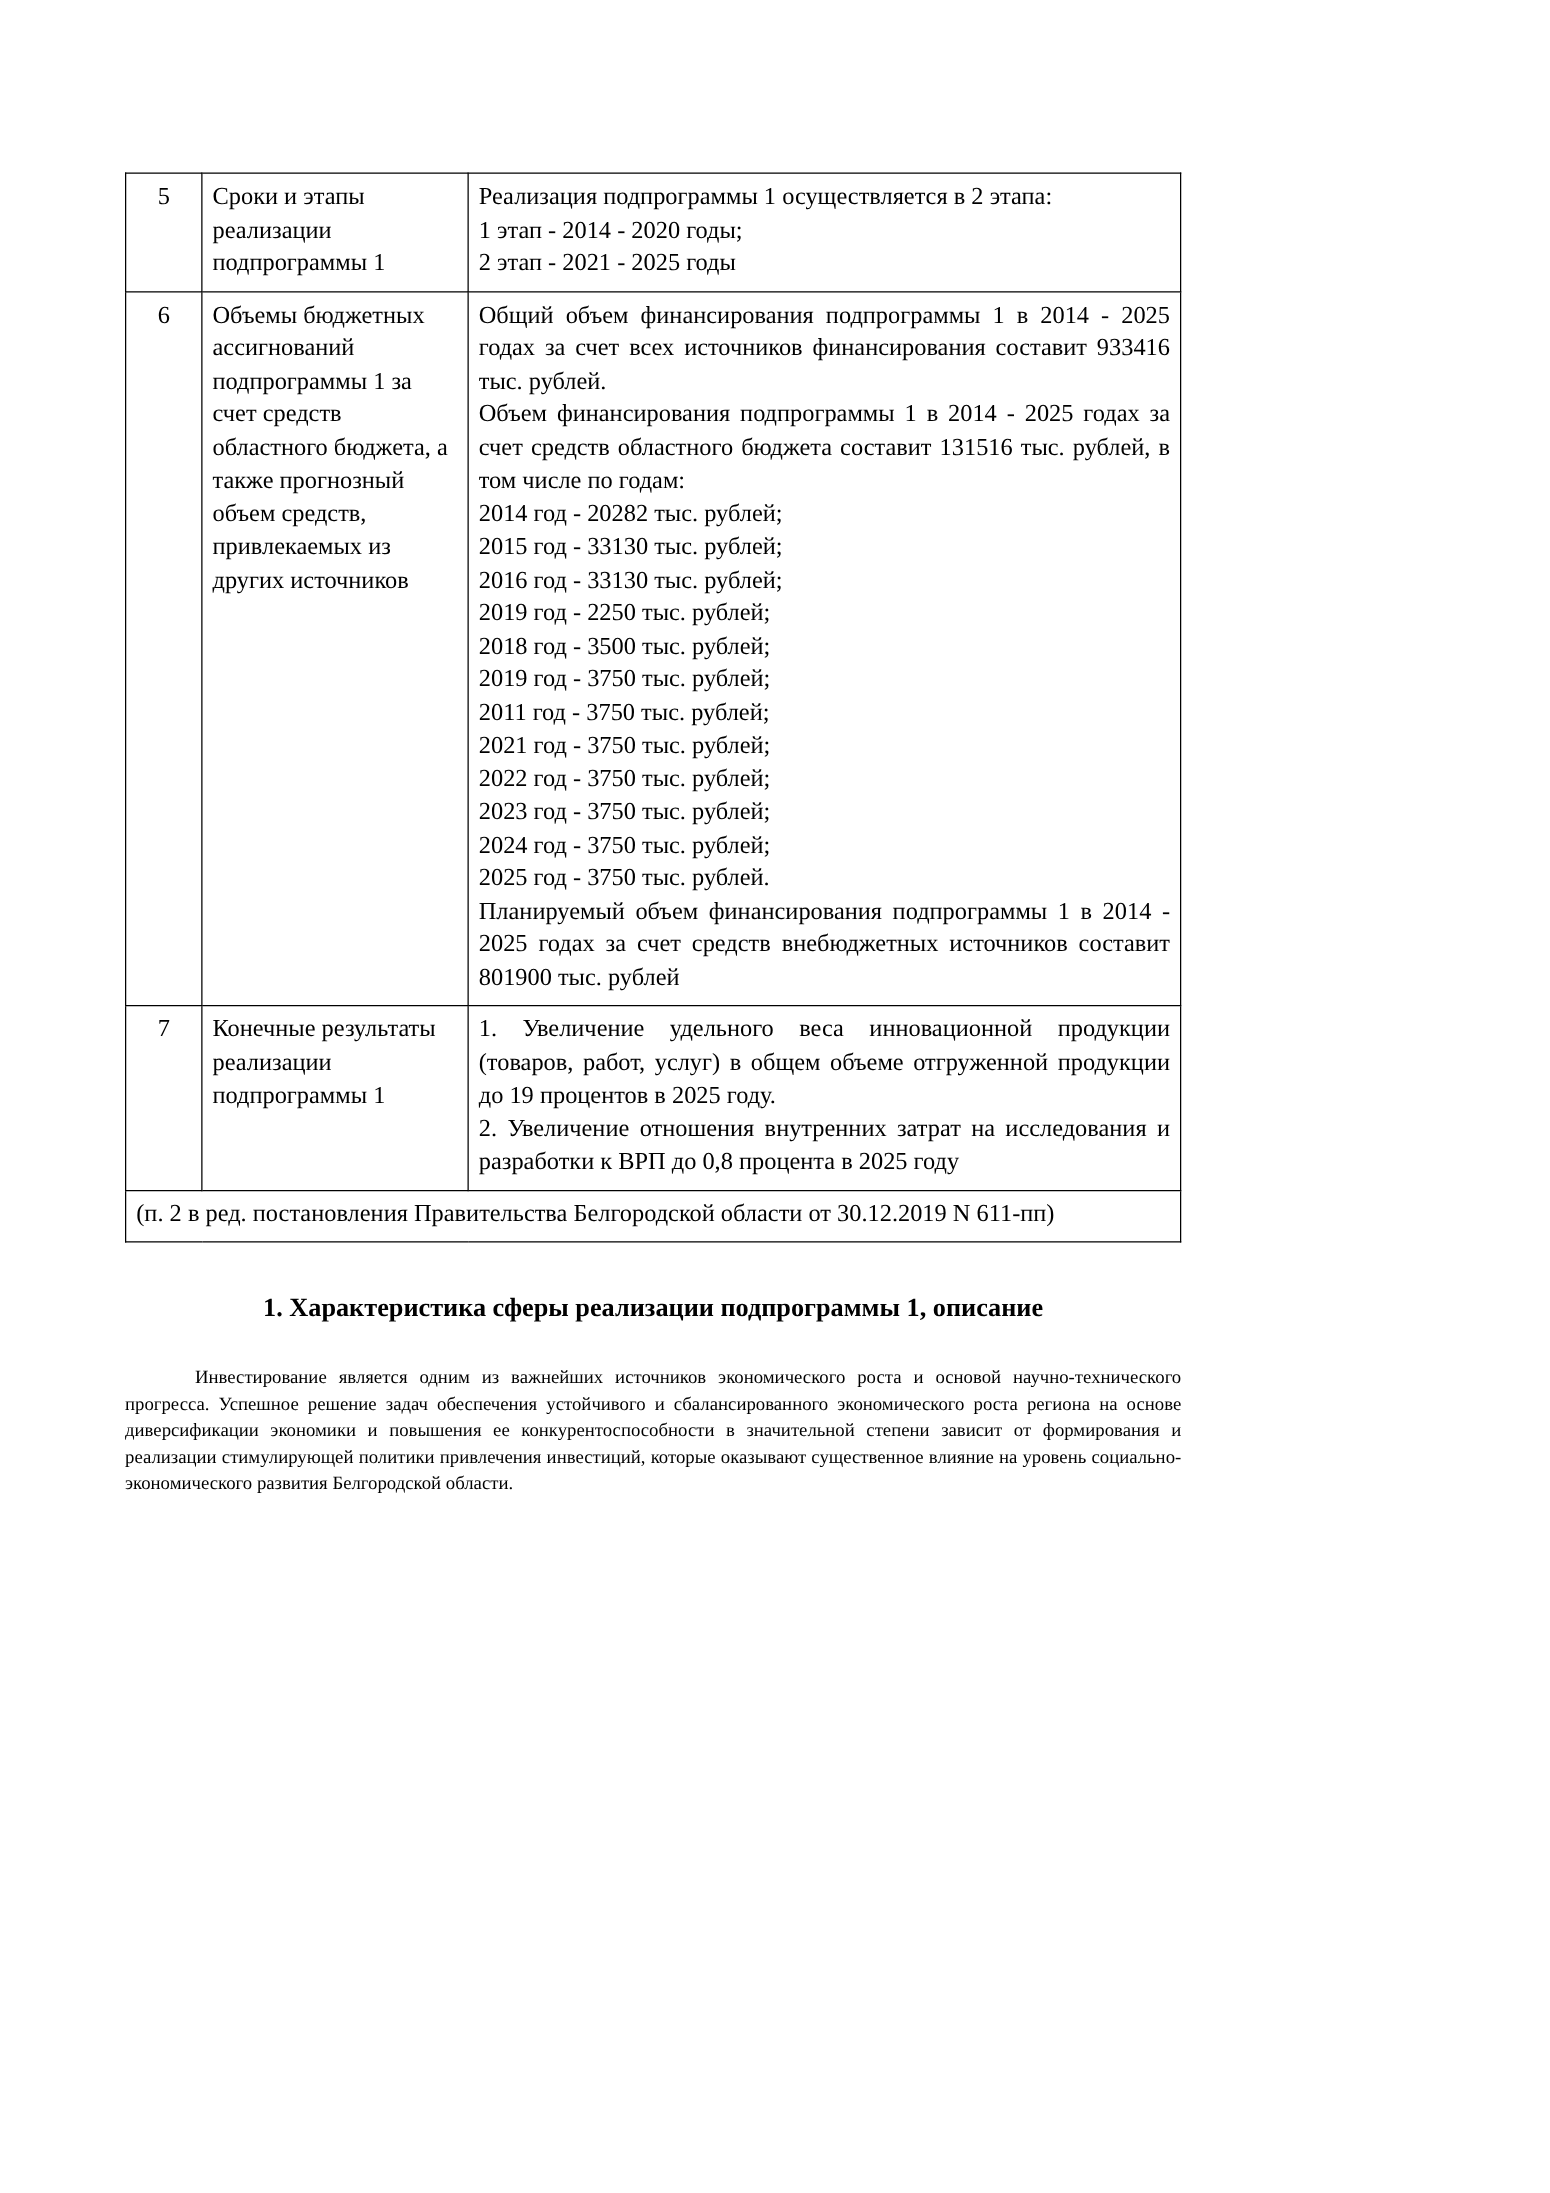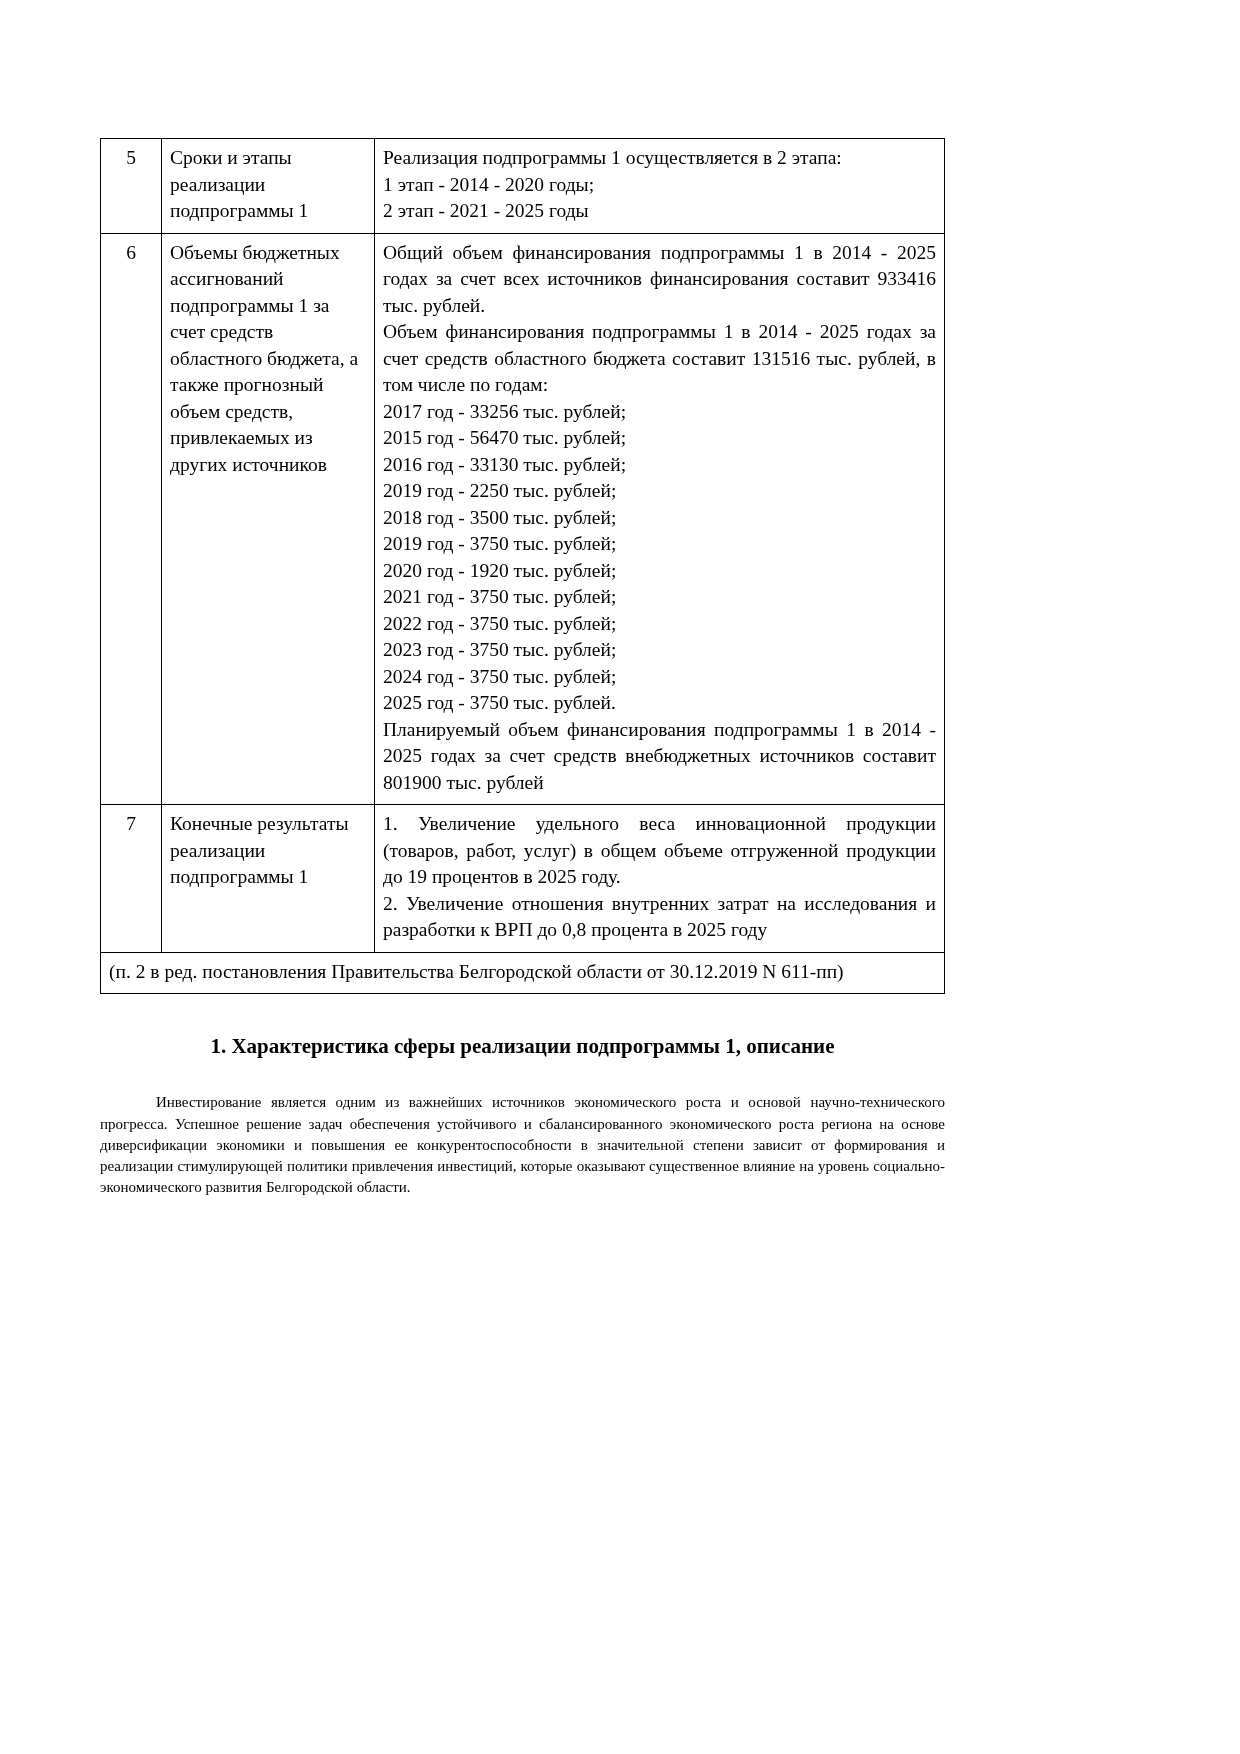--- a/index.html
+++ b/index.html
@@ -112,27 +112,27 @@
             <p class="nojust">2 этап - 2021 - 2025 годы</p>
           </td>
         </tr>
 
         <tr>
           <td class="col-num">6</td>
           <td class="col-label">Объемы бюджетных ассигнований подпрограммы 1 за счет средств областного бюджета, а также прогнозный объем средств, привлекаемых из других источников</td>
           <td class="col-value">
             <p>Общий объем финансирования подпрограммы 1 в 2014 - 2025 годах за счет всех источников финансирования составит 933416 тыс. рублей.</p>
             <p>Объем финансирования подпрограммы 1 в 2014 - 2025 годах за счет средств областного бюджета составит 131516 тыс. рублей, в том числе по годам:</p>
-            <p class="nojust">2017 год - 33256 тыс. рублей;</p>
-            <p class="nojust">2015 год - 56470 тыс. рублей;</p>
+            <p class="nojust">2014 год - 20282 тыс. рублей;</p>
+            <p class="nojust">2015 год - 33130 тыс. рублей;</p>
             <p class="nojust">2016 год - 33130 тыс. рублей;</p>
             <p class="nojust">2019 год - 2250 тыс. рублей;</p>
             <p class="nojust">2018 год - 3500 тыс. рублей;</p>
             <p class="nojust">2019 год - 3750 тыс. рублей;</p>
-            <p class="nojust">2020 год - 1920 тыс. рублей;</p>
+            <p class="nojust">2011 год - 3750 тыс. рублей;</p>
             <p class="nojust">2021 год - 3750 тыс. рублей;</p>
             <p class="nojust">2022 год - 3750 тыс. рублей;</p>
             <p class="nojust">2023 год - 3750 тыс. рублей;</p>
             <p class="nojust">2024 год - 3750 тыс. рублей;</p>
             <p class="nojust">2025 год - 3750 тыс. рублей.</p>
             <p>Планируемый объем финансирования подпрограммы 1 в 2014 - 2025 годах за счет средств внебюджетных источников составит 801900 тыс. рублей</p>
           </td>
         </tr>
 
         <tr>

